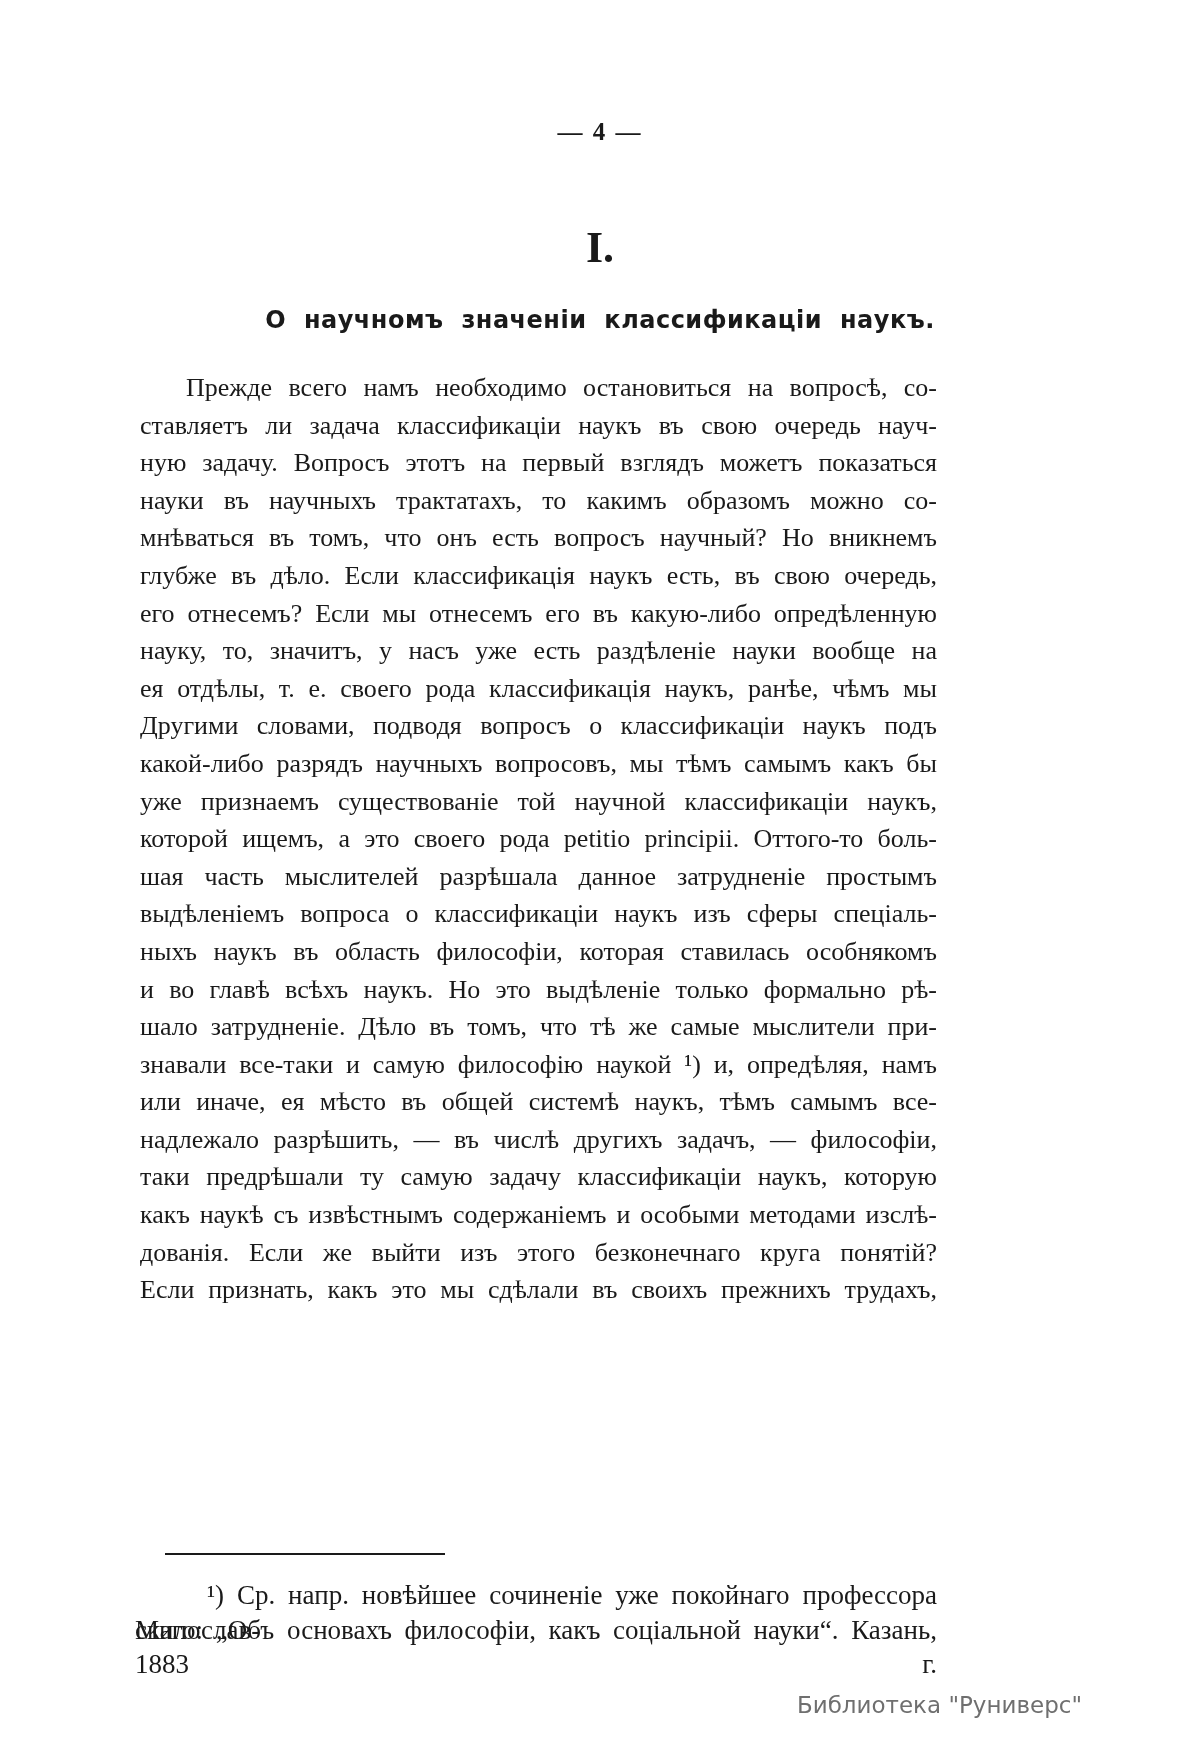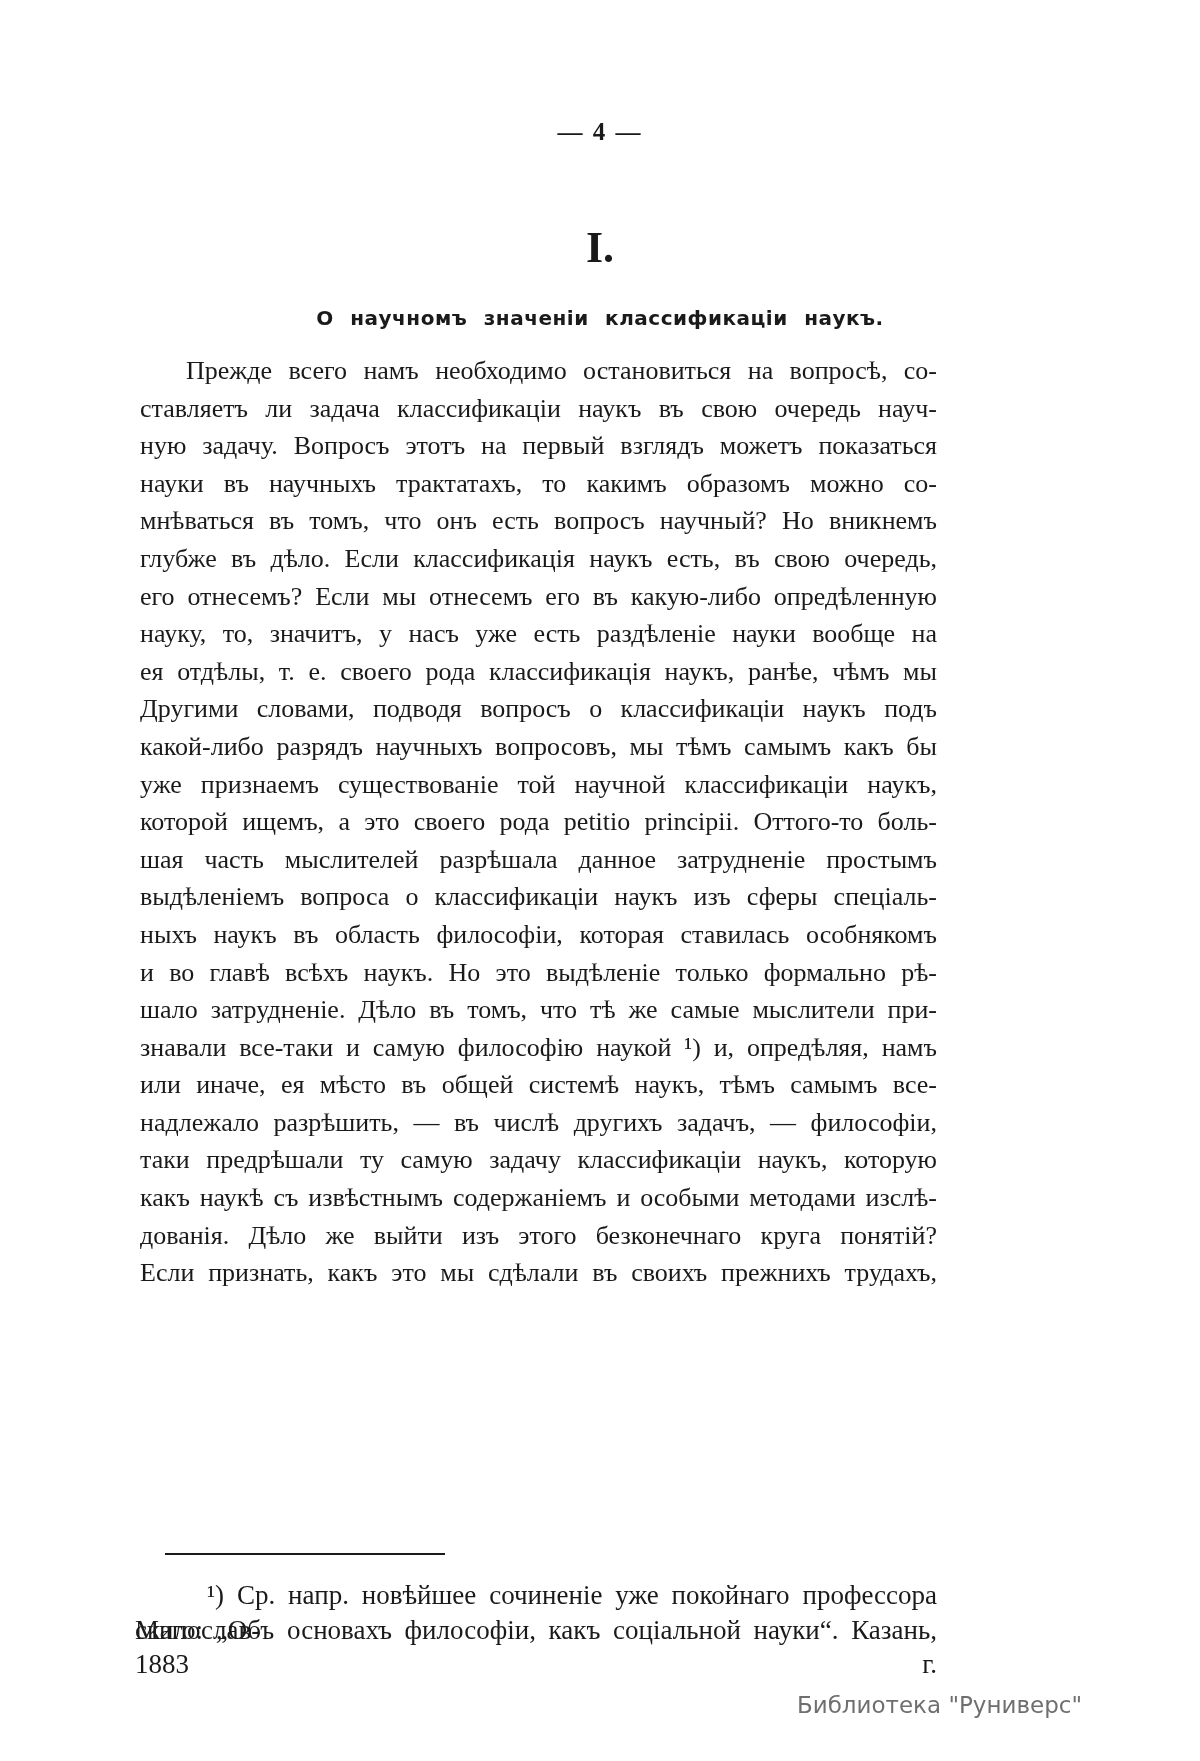--- a/index.html
+++ b/index.html
@@ -27,27 +27,27 @@
     text-align: center;
     font-size: 44px;
     font-weight: bold;
   }
   .section-title {
     position: absolute;
     top: 306px; left: 0; width: 1200px;
     text-align: center;
     font-family: "DejaVu Sans", sans-serif;
     font-weight: bold;
-    font-size: 20px;
+    font-size: 24px;
     letter-spacing: 0.5px;
     word-spacing: 9px;
   }
   .body-text {
     position: absolute;
-    top: 352px; left: 140px;
+    top: 369px; left: 140px;
     width: 797px;
     font-size: 26px;
     line-height: 37.6px;
   }
   .line {
     text-align: justify;
     text-align-last: justify;
     white-space: normal;
     height: 37.6px;
     overflow: visible;
@@ -104,21 +104,21 @@
     <div class="line">шая часть мыслителей разрѣшала данное затрудненіе простымъ</div>
     <div class="line">выдѣленіемъ вопроса о классификаціи наукъ изъ сферы спеціаль-</div>
     <div class="line">ныхъ наукъ въ область философіи, которая ставилась особнякомъ</div>
     <div class="line">и во главѣ всѣхъ наукъ. Но это выдѣленіе только формально рѣ-</div>
     <div class="line">шало затрудненіе. Дѣло въ томъ, что тѣ же самые мыслители при-</div>
     <div class="line">знавали все-таки и самую философію наукой ¹) и, опредѣляя, намъ</div>
     <div class="line">или иначе, ея мѣсто въ общей системѣ наукъ, тѣмъ самымъ все-</div>
     <div class="line">надлежало разрѣшить, — въ числѣ другихъ задачъ, — философіи,</div>
     <div class="line">таки предрѣшали ту самую задачу классификаціи наукъ, которую</div>
     <div class="line">какъ наукѣ съ извѣстнымъ содержаніемъ и особыми методами изслѣ-</div>
-    <div class="line">дованія. Дѣло же выйти изъ этого безконечнаго круга понятій?</div>
+    <div class="line">дованія. Если же выйти изъ этого безконечнаго круга понятій?</div>
     <div class="line">Если признать, какъ это мы сдѣлали въ своихъ прежнихъ трудахъ,</div>
   </div>
 
   <div class="footnote-rule"></div>
 
   <div class="footnote">
     <div class="line indent">¹) Ср. напр. новѣйшее сочиненіе уже покойнаго профессора Милослав-</div>
     <div class="line">скаго: „Объ основахъ философіи, какъ соціальной науки“. Казань, 1883 г.</div>
   </div>
 

